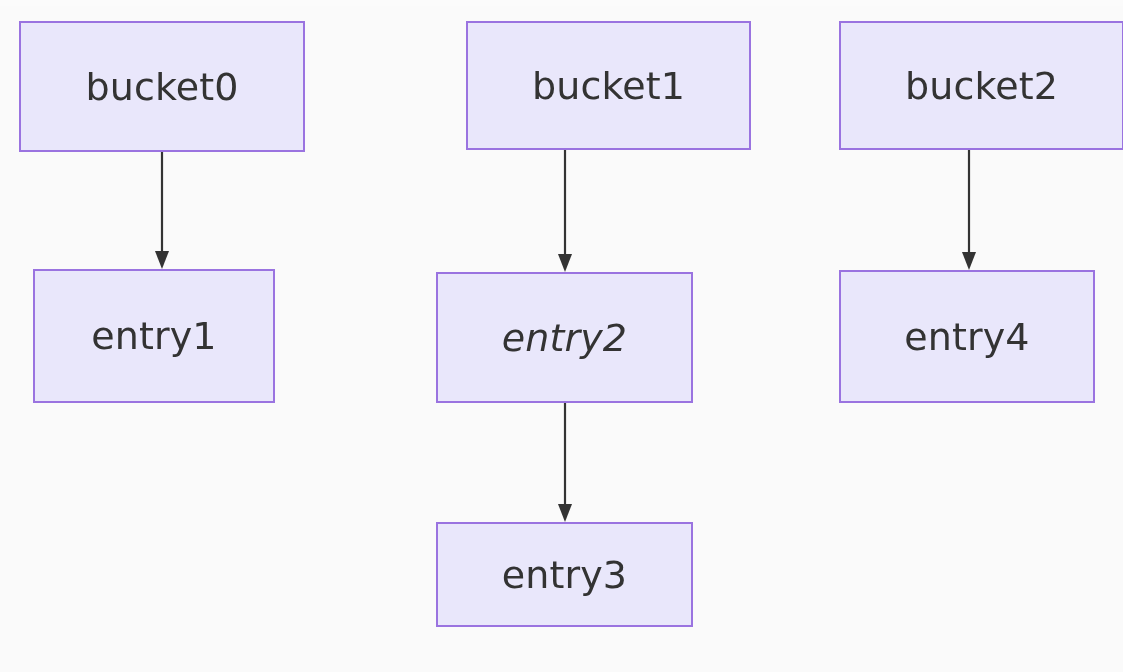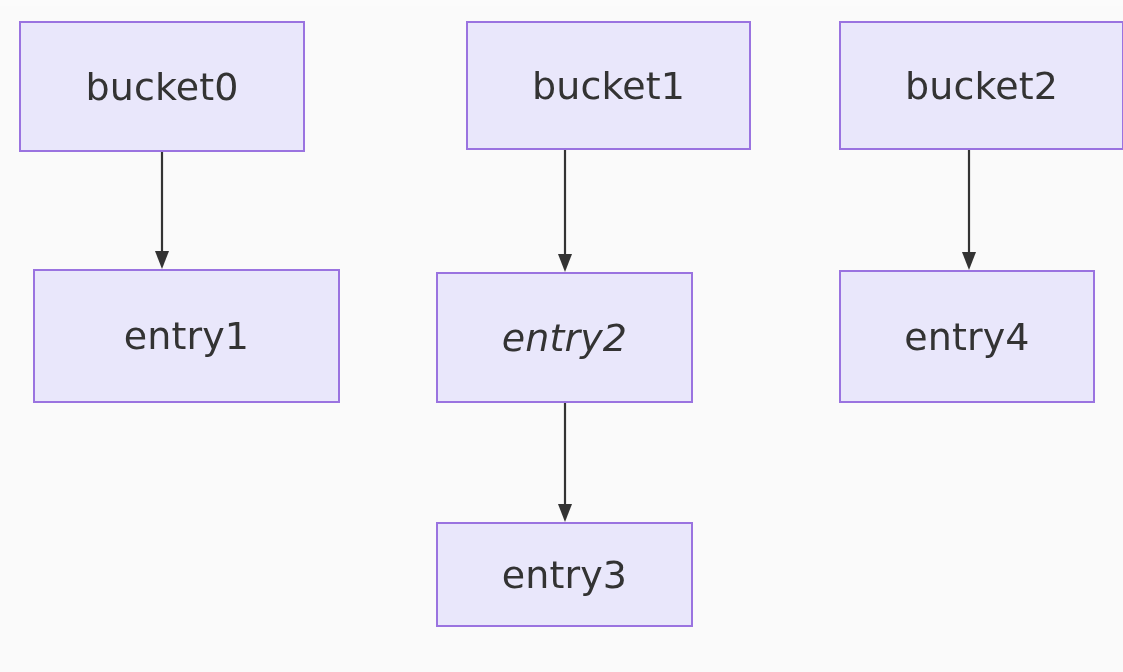--- a/index.html
+++ b/index.html
@@ -91,21 +91,21 @@
   </div>
 
   <div class="node" id="node-bucket1" style="left: 423px; top: 21px; width: 285px; height: 129px; margin-left: 43px;">
     <span class="node-label">bucket1</span>
   </div>
 
   <div class="node" id="node-bucket2" style="left: 823px; top: 21px; width: 285px; height: 129px; margin-left: 16px;">
     <span class="node-label">bucket2</span>
   </div>
 
-  <div class="node" id="node-entry1" style="left: 33px; top: 269px; width: 307px; height: 134px;">
+  <div class="node" id="node-entry1" style="left: 33px; top: 269px; width: 242px; height: 134px;">
     <span class="node-label">entry1</span>
   </div>
 
   <div class="node" id="node-entry2" style="left: 436px; top: 272px; width: 257px; height: 131px; font-style: italic;">
     <span class="node-label">entry2</span>
   </div>
 
   <div class="node" id="node-entry4" style="left: 839px; top: 270px; width: 256px; height: 133px;">
     <span class="node-label">entry4</span>
   </div>

